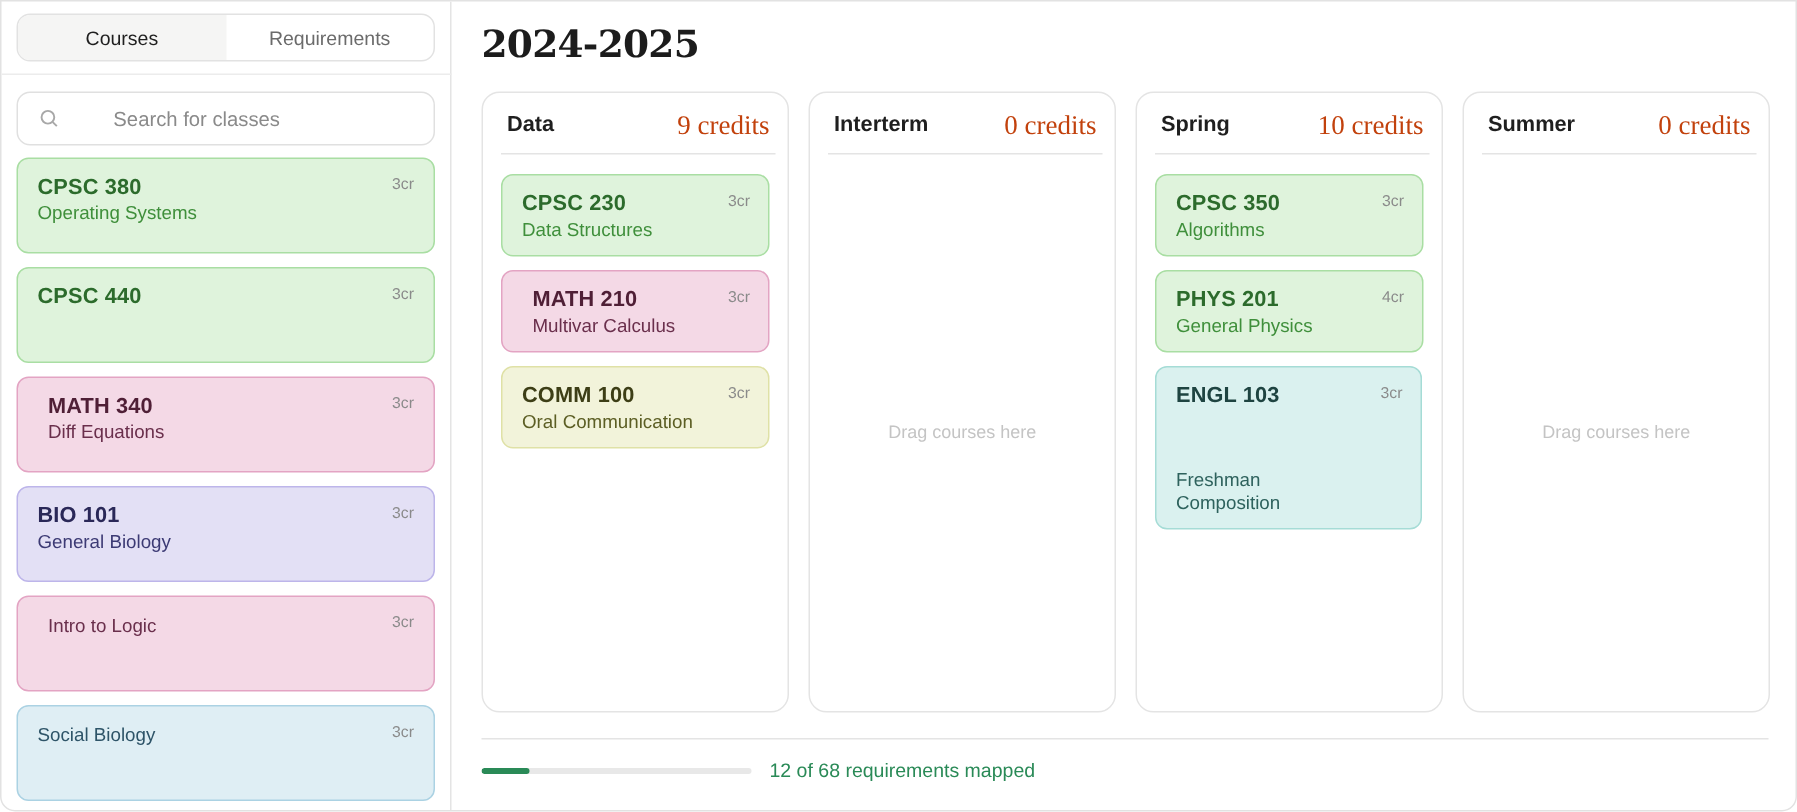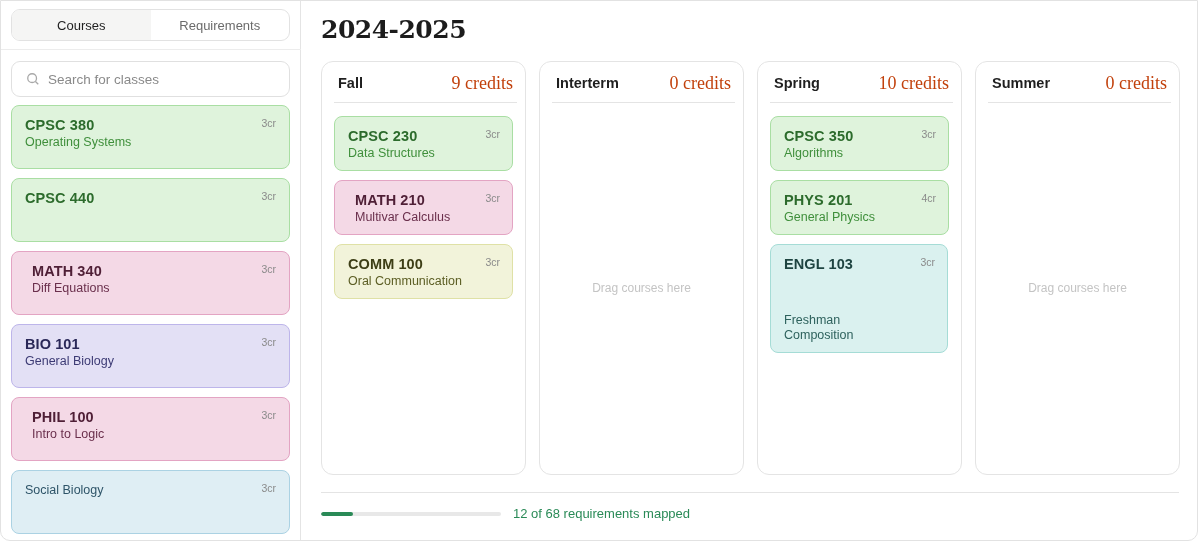--- a/index.html
+++ b/index.html
@@ -39,21 +39,21 @@
   }
   .search {
     position: absolute; left: 10px; top: 60px;
     width: 279px; height: 36px;
     border: 1px solid #e0e0e0; border-radius: 9px;
     display: flex; align-items: center; padding-left: 14px;
   }
   .search svg { width: 14px; height: 14px; margin-right: 8px; }
   .search input {
     border: none; outline: none; font-size: 13.5px; color: #b91c1c;
-    font-family: "Liberation Sans", "DejaVu Sans", sans-serif; width: 220px; background: transparent;
+    font-family: "Liberation Sans", "DejaVu Sans", sans-serif; width: 220px; background: transparent; margin-left: 28px;
   }
   .search input::placeholder { color: #8a8a8a; }
 
   .course-list { position: absolute; left: 10px; top: 104px; width: 279px; }
   .course-card {
     position: relative;
     border-radius: 8px;
     border: 1.5px solid;
     padding: 11px 13px 0 13px;
     margin-bottom: 9px;
@@ -149,39 +149,38 @@
         <div class="course-code">MATH 340</div>
         <div class="course-name">Diff Equations</div>
         <div class="course-cr">3cr</div>
       </div>
       <div class="course-card c-purple">
         <div class="course-code">BIO 101</div>
         <div class="course-name">General Biology</div>
         <div class="course-cr">3cr</div>
       </div>
       <div class="course-card c-pink">
-        <div class="course-code">PHIL 100</div>
         <div class="course-name">Intro to Logic</div>
         <div class="course-cr">3cr</div>
       </div>
       <div class="course-card c-blue">
         <div class="course-name">Social Biology</div>
         <div class="course-cr">3cr</div>
       </div>
     </div>
   </aside>
 
   <main class="main">
     <h1 class="year-title">2024-2025</h1>
 
     <div class="terms">
 
       <section class="term">
         <div class="term-header">
-          <span class="term-name">Fall</span>
+          <span class="term-name">Data</span>
           <span class="term-credits">9 credits</span>
         </div>
         <div class="term-body">
           <div class="course-card c-green">
             <div class="course-code">CPSC 230</div>
             <div class="course-name">Data Structures</div>
             <div class="course-cr">3cr</div>
           </div>
           <div class="course-card c-pink">
             <div class="course-code">MATH 210</div>

